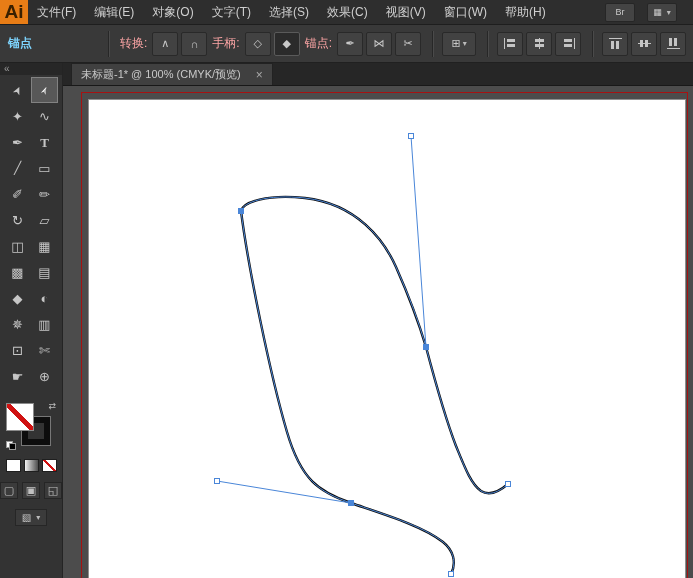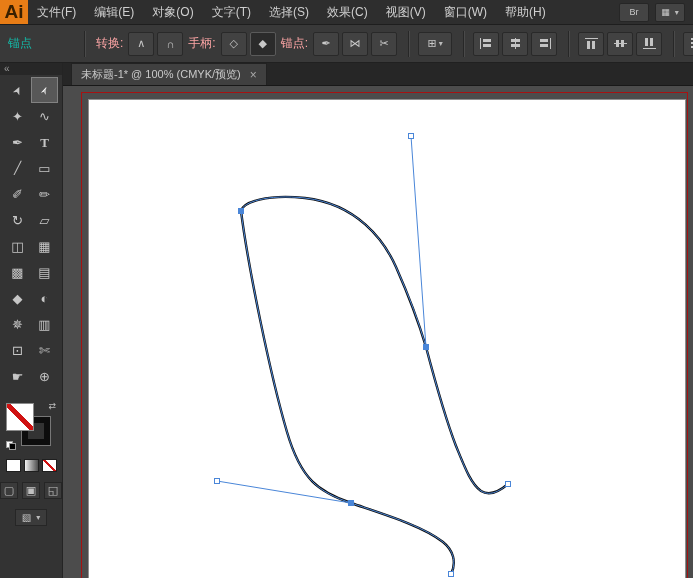--- a/index.html
+++ b/index.html
@@ -5,27 +5,27 @@
   html,body{margin:0;padding:0;width:693px;height:578px;overflow:hidden;
     background:#3a3a3a;font-family:"Liberation Sans","DejaVu Sans",sans-serif;
     -webkit-user-select:none;user-select:none}
   
   .menubar{height:24px;background:#2e2e2e;border-bottom:1px solid #1e1e1e;
     display:flex;align-items:center;color:#cfcfcf;font-size:12px}
   .logo{width:28px;height:24px;background:#e87d16;color:#3a2000;font-weight:bold;
     font-size:19px;display:flex;align-items:center;justify-content:center}
   .menu-items{display:flex;align-items:center}
   .mitem{padding:8px 9px;line-height:24px;cursor:default;white-space:nowrap}
-  .mb-right{margin-left:auto;display:flex;align-items:flex-end;gap:6px;padding-right:8px}
+  .mb-right{margin-left:auto;display:flex;align-items:flex-end;gap:12px;padding-right:16px}
   .mb-btn{height:17px;min-width:20px;background:#444;border:1px solid #262626;border-radius:2px;
     color:#c9c9c9;font-size:9px;display:flex;align-items:center;justify-content:center;padding:0 4px;gap:3px}
   
   .controlbar{height:37px;background:#393939;border-bottom:1px solid #202020;
     display:flex;align-items:center;padding:0 8px;color:#cfcfcf;font-size:12px;overflow:hidden;white-space:nowrap}
-  .cb-title{font-weight:normal;margin-right:44px;color:#14b8a6}
+  .cb-title{font-weight:bold;margin-right:68px;color:#7dd3fc}
   .sep{width:1px;height:26px;background:#272727;border-right:1px solid #4a4a4a;margin:0 8px;flex:none}
   .cb-label{margin:0 5px 0 2px;color:#fca5a5}
   .cbtn{width:24px;height:22px;background:#424242;border:1px solid #292929;border-radius:2px;
     margin-right:3px;display:flex;align-items:center;justify-content:center;color:#c8c8c8;font-size:11px;flex:none}
   .cbtn.pressed{background:#2b2b2b;border-color:#5a5a5a}
   .caret{font-size:8px;margin-left:2px;color:#bbb}
   
   .ic{position:relative;width:13px;height:11px;display:block}
   .ic::before,.ic::after{content:"";position:absolute;background:#c4c4c4}
   .al-l::before{left:0;top:0;width:1px;height:11px}
@@ -70,21 +70,21 @@
   .sw-none{background:linear-gradient(45deg,transparent 42%,#d01111 42%,#d01111 58%,transparent 58%),#fff}
   .dmrow{display:flex;gap:4px;justify-content:center;margin-top:10px;color:#c0c0c0;font-size:11px}
   .dmbtn{width:16px;height:15px;display:flex;align-items:center;justify-content:center;background:#3b3b3b;border:1px solid #262626}
   .scrow{display:flex;justify-content:center;margin-top:10px}
   .scbtn{width:30px;height:15px;display:flex;align-items:center;justify-content:center;gap:3px;
     background:#3b3b3b;border:1px solid #262626;color:#c0c0c0;font-size:10px}
   
   .rightcol{flex:1;display:flex;flex-direction:column;min-width:0}
   .tabbar{height:22px;background:#262626;display:flex;align-items:flex-end;border-bottom:1px solid #181818}
   .tab{height:21px;margin-left:8px;background:#404040;border:1px solid #222;border-bottom:none;
-    color:#c9c9c9;font-size:11px;display:flex;align-items:center;padding:0 9px;gap:9px;white-space:nowrap}
+    color:#c9c9c9;font-size:11px;display:flex;align-items:center;padding:0 9px;gap:15px;white-space:nowrap}
   .tab-close{color:#a9a9a9;font-size:12px;cursor:default}
   .canvas{position:relative;flex:1;background:#4c4c4c;overflow:hidden}
   .artboard-red{position:absolute;left:18px;top:6px;right:5px;bottom:-4px;border:1px solid #a61212}
   .artboard{position:absolute;left:25px;top:13px;right:7px;bottom:0;background:#fff;border:1px solid #8f8f8f;border-bottom:none}
   .overlay{position:absolute;left:0;top:0}
 </style>
 </head>
 <body>
 
 <div class="menubar" data-name="menu-bar">

